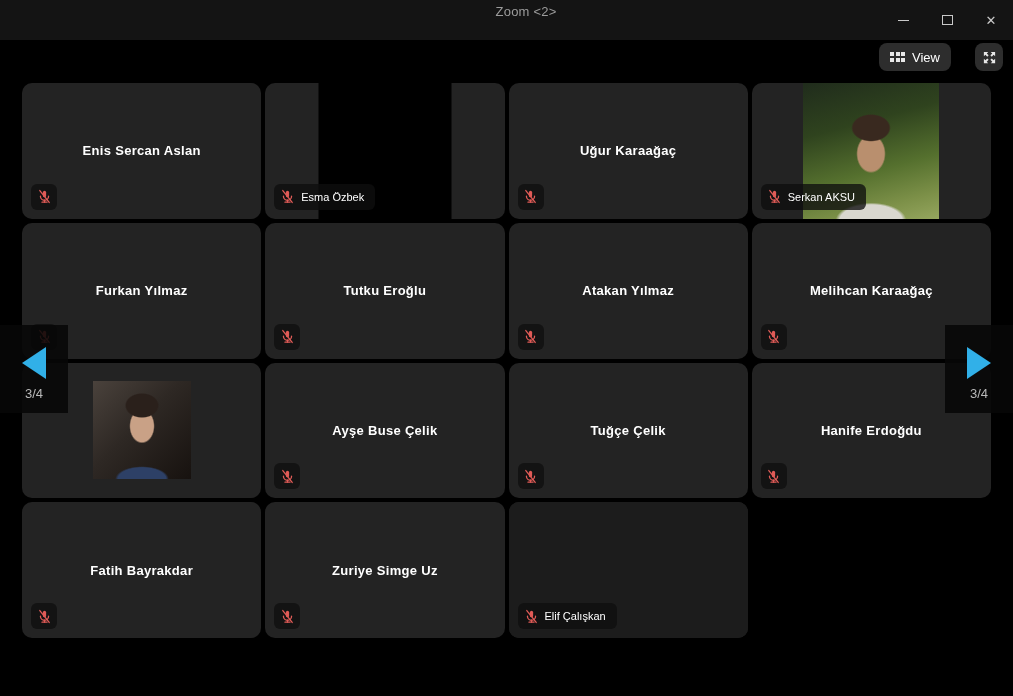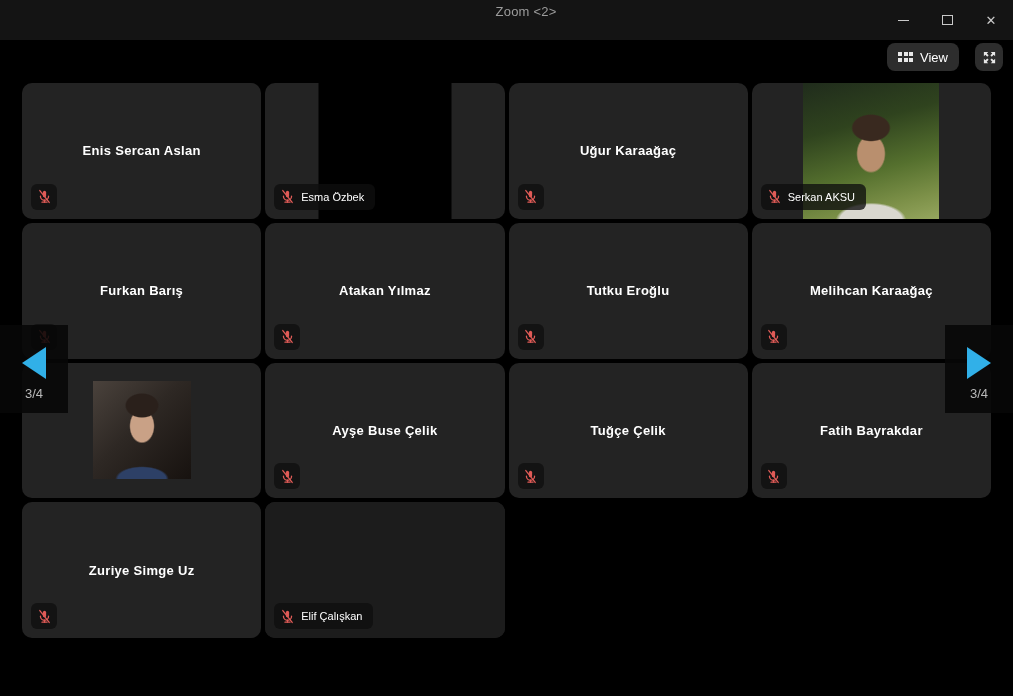--- a/index.html
+++ b/index.html
@@ -13,21 +13,21 @@
     display:flex; align-items:center; justify-content:center;
     color:#9c9c9c; font-size:13px; letter-spacing:.2px;margin-left:39px; }
   .win-controls { position:absolute; right:0; top:0; height:40px; display:flex; }
   .win-btn { width:44px; height:40px; display:flex; align-items:center; justify-content:center;
     color:#c9c9c9; cursor:default; }
   .glyph-min { display:inline-block; width:11px; height:0; border-top:1.4px solid #c9c9c9; }
   .glyph-max { display:inline-block; width:11px; height:10px; border:1.4px solid #c9c9c9; }
   .glyph-close { font-size:13px; line-height:1; }
 
   
-  .view-toolbar { position:absolute; top:43px; right:10px; display:flex; gap:16px; z-index:30;text-align:right; }
+  .view-toolbar { position:absolute; top:43px; right:10px; display:flex; gap:24px; z-index:30;text-align:right; }
   .view-btn { height:28px; padding:0 11px; background:#2d2d2d; border-radius:8px;
     display:flex; align-items:center; gap:7px; color:#fff; font-size:13px; cursor:default; }
   .fullscreen-btn { width:28px; height:28px; background:#2d2d2d; border-radius:8px;
     display:flex; align-items:center; justify-content:center; cursor:default; }
   .icon-grid { display:grid; grid-template-columns:repeat(3,4px); grid-template-rows:repeat(2,4px);
     gap:1.5px; }
   .icon-grid span { background:#e8e8e8; }
 
   
   .grid { position:absolute; left:22px; top:83px; width:969px; height:555px;
@@ -174,21 +174,35 @@
         <path d="M5.5 11.5a6.5 6.5 0 0 0 13 0"></path>
         <line x1="12" y1="18" x2="12" y2="21"></line>
         <line x1="8" y1="21" x2="16" y2="21"></line>
         <line x1="4.5" y1="2.5" x2="19.5" y2="21.5"></line>
       </svg>
       <span>Serkan AKSU</span>
     </div>
   </div>
       <div class="tile">
 
-    <div class="tile-name-centered">Furkan Barış</div>
+    <div class="tile-name-centered">Furkan Yılmaz</div>
+    <div class="mic-badge">
+      <svg class="mic-icon" viewBox="0 0 24 24" fill="none" stroke="currentColor" stroke-width="2.1" stroke-linecap="round">
+        <rect x="9.4" y="2.8" width="5.2" height="10.4" rx="2.6" fill="currentColor" stroke="none"></rect>
+        <path d="M5.5 11.5a6.5 6.5 0 0 0 13 0"></path>
+        <line x1="12" y1="18" x2="12" y2="21"></line>
+        <line x1="8" y1="21" x2="16" y2="21"></line>
+        <line x1="4.5" y1="2.5" x2="19.5" y2="21.5"></line>
+      </svg>
+    </div>
+
+  </div>
+      <div class="tile">
+
+    <div class="tile-name-centered">Tutku Eroğlu</div>
     <div class="mic-badge">
       <svg class="mic-icon" viewBox="0 0 24 24" fill="none" stroke="currentColor" stroke-width="2.1" stroke-linecap="round">
         <rect x="9.4" y="2.8" width="5.2" height="10.4" rx="2.6" fill="currentColor" stroke="none"></rect>
         <path d="M5.5 11.5a6.5 6.5 0 0 0 13 0"></path>
         <line x1="12" y1="18" x2="12" y2="21"></line>
         <line x1="8" y1="21" x2="16" y2="21"></line>
         <line x1="4.5" y1="2.5" x2="19.5" y2="21.5"></line>
       </svg>
     </div>
 
@@ -202,34 +216,20 @@
         <path d="M5.5 11.5a6.5 6.5 0 0 0 13 0"></path>
         <line x1="12" y1="18" x2="12" y2="21"></line>
         <line x1="8" y1="21" x2="16" y2="21"></line>
         <line x1="4.5" y1="2.5" x2="19.5" y2="21.5"></line>
       </svg>
     </div>
 
   </div>
       <div class="tile">
 
-    <div class="tile-name-centered">Tutku Eroğlu</div>
-    <div class="mic-badge">
-      <svg class="mic-icon" viewBox="0 0 24 24" fill="none" stroke="currentColor" stroke-width="2.1" stroke-linecap="round">
-        <rect x="9.4" y="2.8" width="5.2" height="10.4" rx="2.6" fill="currentColor" stroke="none"></rect>
-        <path d="M5.5 11.5a6.5 6.5 0 0 0 13 0"></path>
-        <line x1="12" y1="18" x2="12" y2="21"></line>
-        <line x1="8" y1="21" x2="16" y2="21"></line>
-        <line x1="4.5" y1="2.5" x2="19.5" y2="21.5"></line>
-      </svg>
-    </div>
-
-  </div>
-      <div class="tile">
-
     <div class="tile-name-centered">Melihcan Karaağaç</div>
     <div class="mic-badge">
       <svg class="mic-icon" viewBox="0 0 24 24" fill="none" stroke="currentColor" stroke-width="2.1" stroke-linecap="round">
         <rect x="9.4" y="2.8" width="5.2" height="10.4" rx="2.6" fill="currentColor" stroke="none"></rect>
         <path d="M5.5 11.5a6.5 6.5 0 0 0 13 0"></path>
         <line x1="12" y1="18" x2="12" y2="21"></line>
         <line x1="8" y1="21" x2="16" y2="21"></line>
         <line x1="4.5" y1="2.5" x2="19.5" y2="21.5"></line>
       </svg>
     </div>
@@ -249,20 +249,34 @@
         <line x1="12" y1="18" x2="12" y2="21"></line>
         <line x1="8" y1="21" x2="16" y2="21"></line>
         <line x1="4.5" y1="2.5" x2="19.5" y2="21.5"></line>
       </svg>
     </div>
 
   </div>
       <div class="tile">
 
     <div class="tile-name-centered">Tuğçe Çelik</div>
+    <div class="mic-badge">
+      <svg class="mic-icon" viewBox="0 0 24 24" fill="none" stroke="currentColor" stroke-width="2.1" stroke-linecap="round">
+        <rect x="9.4" y="2.8" width="5.2" height="10.4" rx="2.6" fill="currentColor" stroke="none"></rect>
+        <path d="M5.5 11.5a6.5 6.5 0 0 0 13 0"></path>
+        <line x1="12" y1="18" x2="12" y2="21"></line>
+        <line x1="8" y1="21" x2="16" y2="21"></line>
+        <line x1="4.5" y1="2.5" x2="19.5" y2="21.5"></line>
+      </svg>
+    </div>
+
+  </div>
+      <div class="tile">
+
+    <div class="tile-name-centered">Hanife Erdoğdu</div>
     <div class="mic-badge">
       <svg class="mic-icon" viewBox="0 0 24 24" fill="none" stroke="currentColor" stroke-width="2.1" stroke-linecap="round">
         <rect x="9.4" y="2.8" width="5.2" height="10.4" rx="2.6" fill="currentColor" stroke="none"></rect>
         <path d="M5.5 11.5a6.5 6.5 0 0 0 13 0"></path>
         <line x1="12" y1="18" x2="12" y2="21"></line>
         <line x1="8" y1="21" x2="16" y2="21"></line>
         <line x1="4.5" y1="2.5" x2="19.5" y2="21.5"></line>
       </svg>
     </div>
 

